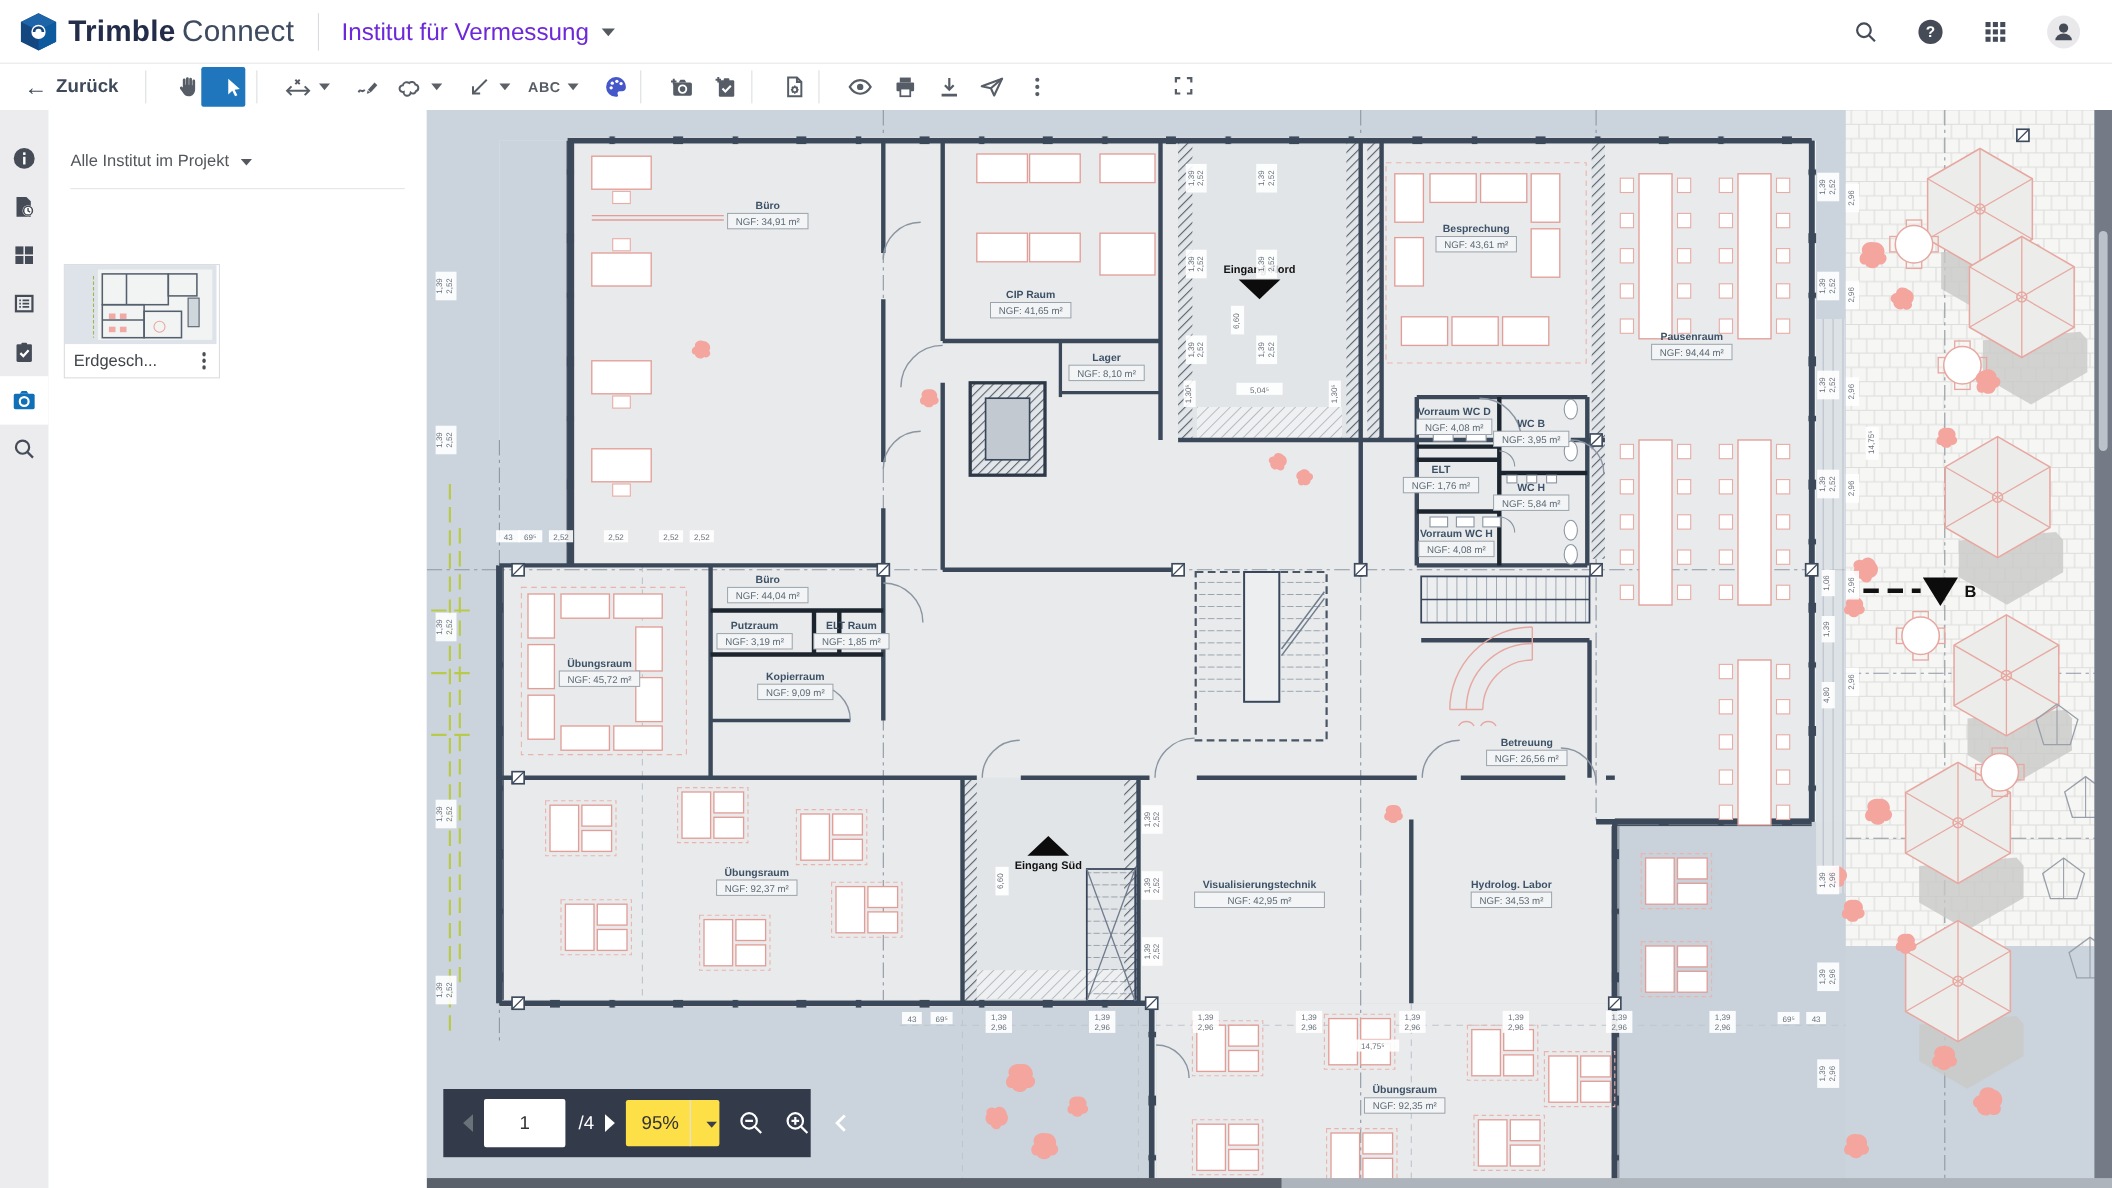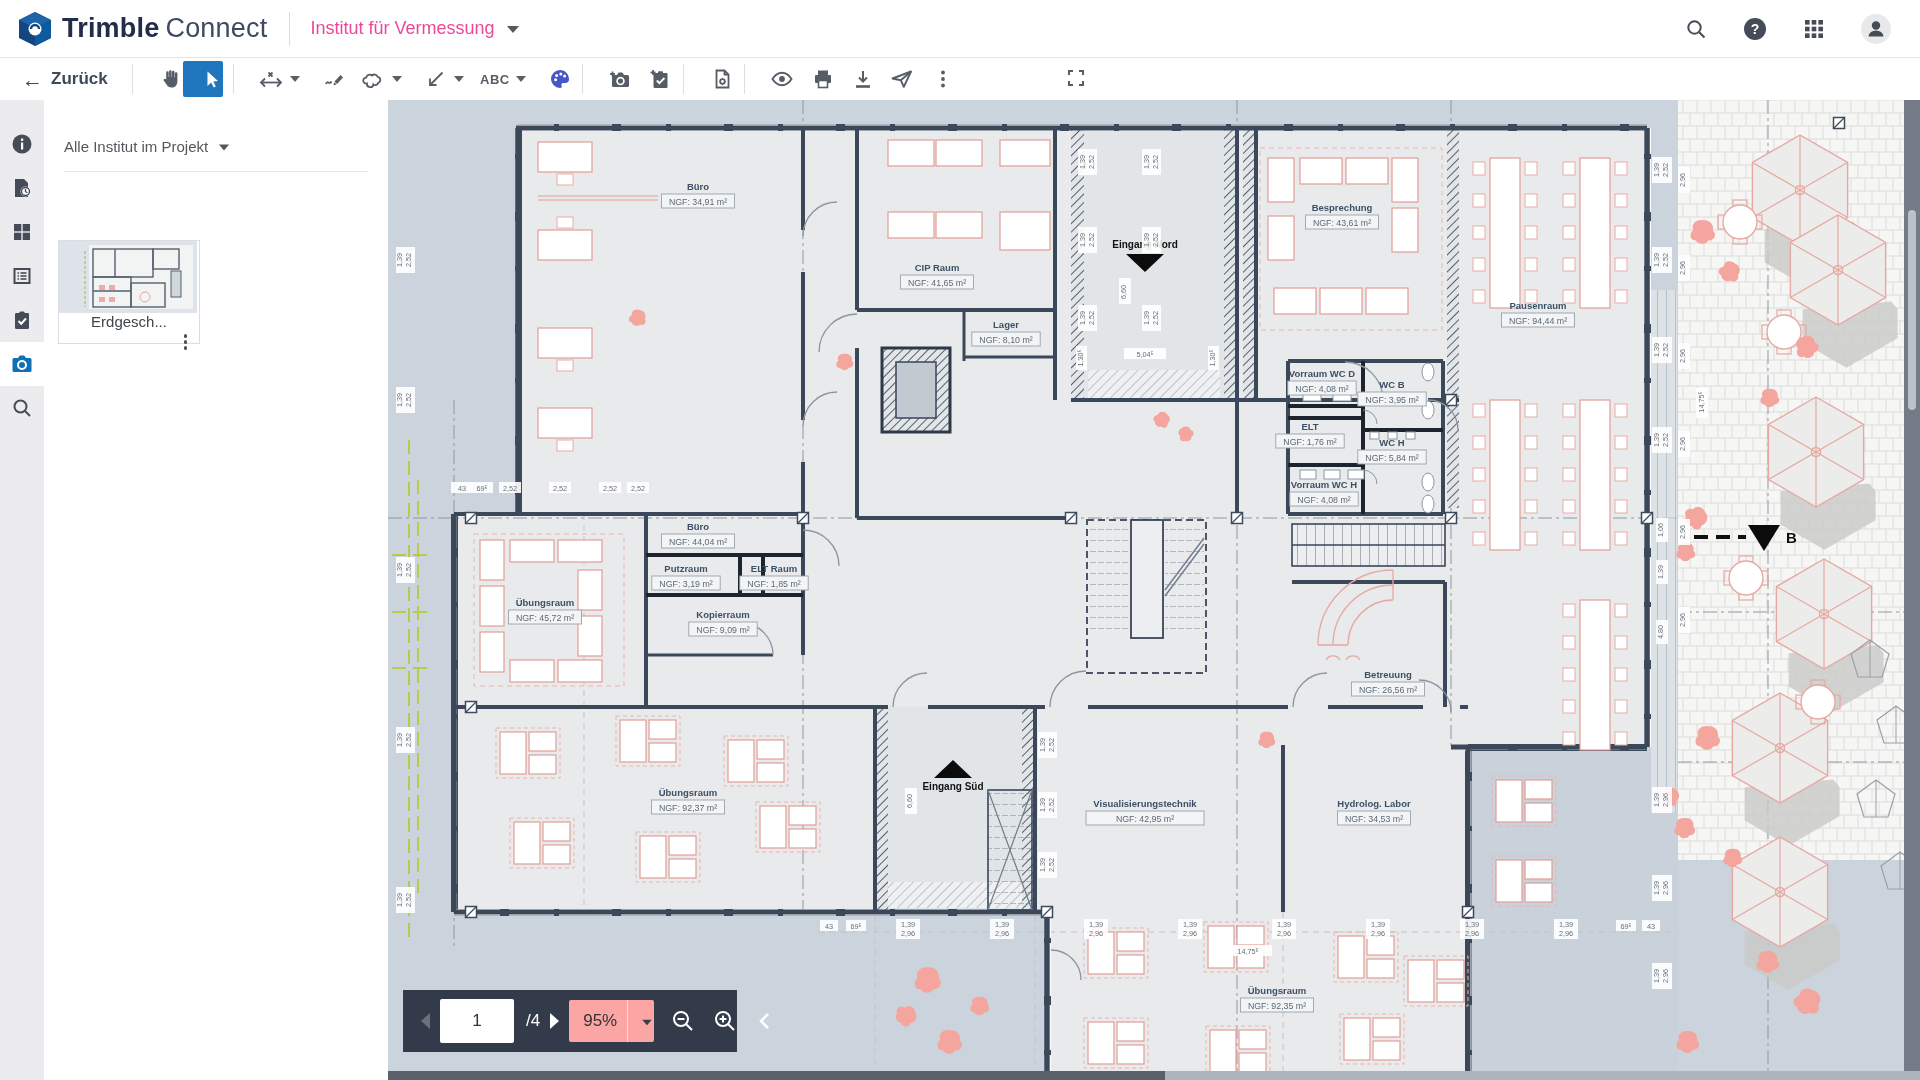--- a/index.html
+++ b/index.html
@@ -5,21 +5,21 @@
   html,body{margin:0;padding:0;background:#fff;font-family:"Liberation Sans",sans-serif;}
   #app{position:relative;width:1920px;height:1080px;overflow:hidden;background:#fff;}
   
   #topbar{position:absolute;left:0;top:0;width:1920px;height:57px;background:#fff;border-bottom:1px solid #e3e4e6;display:flex;align-items:center;}
   .brand{display:flex;align-items:center;margin-left:18px;text-align:center;}
   .brand-text{font-size:27px;margin-left:10px;letter-spacing:.2px;}
   .brand-text b{color:#232d49;font-weight:700;}
   .brand-text span{color:#3e4a60;font-weight:400;margin-left:6px;}
   .vsep{width:1px;height:34px;background:#d9dbdd;margin:0 20px 0 22px;}
   .project{display:flex;align-items:center;cursor:pointer;}
-  .project-name{font-size:18px;color:#ec4899;}
+  .project-name{font-size:22px;color:#6d28d9;}
   .caret{width:0;height:0;border-left:6px solid transparent;border-right:6px solid transparent;border-top:7px solid #555a61;margin-left:12px;margin-top:2px;}
   .top-icons{margin-left:auto;display:flex;align-items:center;gap:34px;margin-right:28px;}
   
   #toolbar{position:absolute;left:0;top:58px;width:1920px;height:42px;background:#fff;border-bottom:1px solid #dfe1e3;display:flex;align-items:center;}
   .tbtn{height:36px;min-width:40px;display:flex;align-items:center;justify-content:flex-end;cursor:pointer;border-radius:2px;}
   .tbtn.active{background:#1f76bd;}
   .tsep{width:1px;height:30px;background:#dcdee0;margin:0 10px;}
   .tcaret{width:0;height:0;border-left:5px solid transparent;border-right:5px solid transparent;border-top:6px solid #5c6168;margin:0 6px;cursor:pointer;}
   .back{display:flex;align-items:center;gap:8px;margin:0 14px 0 22px;cursor:pointer;color:#3e4a59;font-size:17px;font-weight:700;}
   .back .arr{font-size:21px;font-weight:400;line-height:1;}
@@ -34,34 +34,34 @@
   .panel-head{padding:28px 20px 0 20px;}
   .panel-title-row{display:flex;align-items:flex-start;}
   .panel-title{font-size:27px;color:#34383c;font-weight:600;}
   .panel-head-icons{margin-left:auto;display:flex;gap:26px;align-items:center;margin-top:6px;margin-right:4px;}
   .panel-filter{display:flex;align-items:center;margin-top:10px;cursor:pointer;}
   .panel-filter span{font-size:15px;color:#53575c;}
   .panel-filter .caret{border-top-color:#55595f;transform:scale(.85);margin-left:10px;}
   .panel-div{height:1px;background:#e4e5e7;margin-top:16px;}
   .thumb-card{position:absolute;left:14px;top:140px;width:140px;border:1px solid #dcdde0;background:#fff;cursor:pointer;}
   .thumb-img{width:138px;height:72px;display:block;}
-  .thumb-row{display:flex;align-items:center;height:30px;padding:0 8px;flex-direction:column;}
+  .thumb-row{display:flex;align-items:center;height:30px;padding:0 8px;}
   .thumb-label{font-size:15px;color:#3f4449;}
   .kebab{margin-left:auto;display:flex;flex-direction:column;gap:2.5px;padding:4px;cursor:pointer;}
   .kebab i{width:3.5px;height:3.5px;border-radius:50%;background:#4b5056;display:block;}
   
   #canvas{position:absolute;left:388px;top:100px;width:1532px;height:980px;background:#cbd4dc;overflow:hidden;}
   #planSvg{position:absolute;left:0;top:0;}
   
   #pagebar{position:absolute;left:15px;top:890px;width:334px;height:62px;background:#333a4a;display:flex;align-items:center;padding:0 14px;box-sizing:border-box;}
   .pg-prev{width:0;height:0;border-top:8px solid transparent;border-bottom:8px solid transparent;border-right:9px solid #6a7178;margin:0 10px 0 4px;}
   .pg-input{width:70px;height:42px;background:#fff;border:none;border-radius:2px;text-align:center;font-size:17px;color:#333;font-family:inherit;}
   .pg-total{color:#fff;font-size:17px;margin:0 8px 0 12px;}
   .pg-next{width:0;height:0;border-top:8px solid transparent;border-bottom:8px solid transparent;border-left:9px solid #fff;margin:0 10px 0 2px;cursor:pointer;}
-  .pg-zoom{height:42px;background:#fca5a5;border-radius:2px;display:flex;align-items:center;cursor:pointer;}
+  .pg-zoom{height:42px;background:#fde047;border-radius:2px;display:flex;align-items:center;cursor:pointer;}
   .pg-zoom .val{font-size:17px;color:#333;padding:0 10px 0 14px;}
   .pg-zoom .dd{height:42px;width:26px;border-left:1px solid #e2e2e2;display:flex;align-items:center;justify-content:center;}
   .pg-ic{margin-left:16px;cursor:pointer;display:flex;}
   
   #hscroll{position:absolute;left:0;bottom:0;height:9px;width:1532px;background:#aeb4bb;}
   #hthumb{position:absolute;left:0;top:0;height:9px;width:777px;background:#5b616b;}
   #vscroll{position:absolute;right:0;top:0;width:16px;height:971px;background:#747b87;}
   #vthumb{position:absolute;left:4px;top:110px;width:8px;height:200px;border-radius:4px;background:#bcc2c9;}
   text{font-family:"Liberation Sans",sans-serif;}
   .rname{font-size:9.5px;font-weight:700;fill:#3c5166;}

